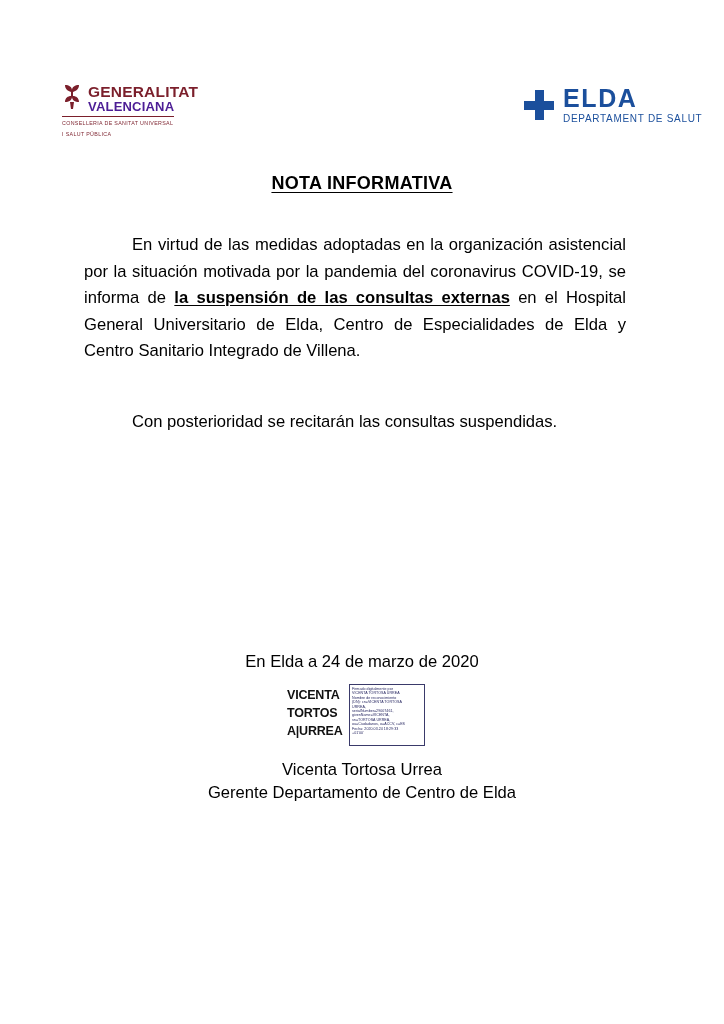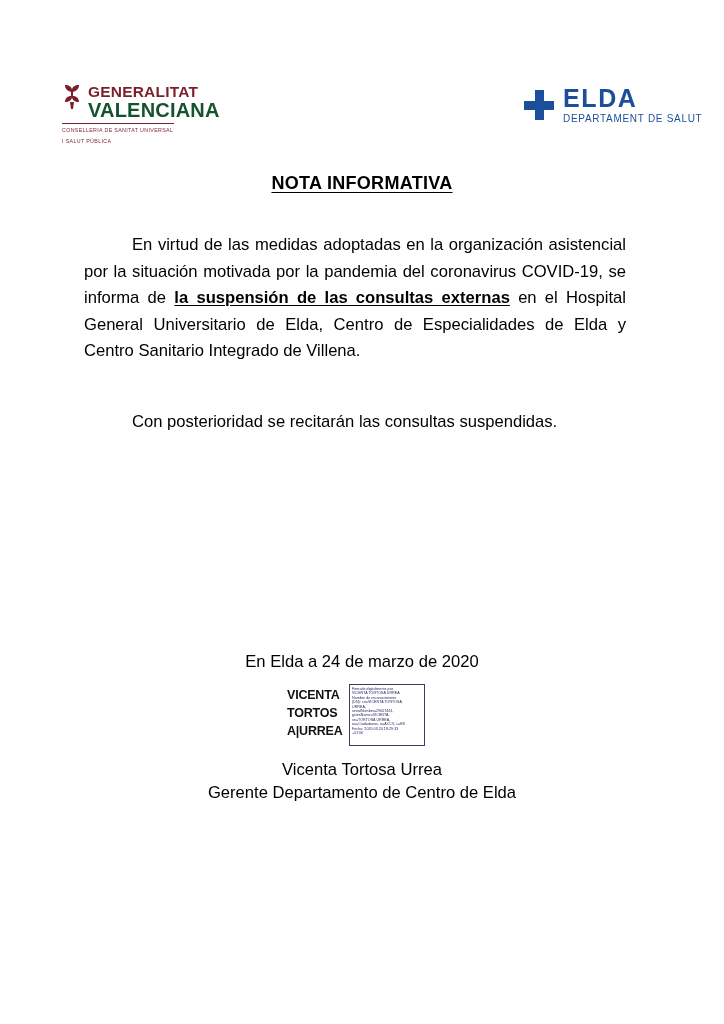--- a/index.html
+++ b/index.html
@@ -51,23 +51,23 @@
   }
   .gva-text .gva-line1 {
     font-size: 15.5px;
     font-weight: bold;
     color: #7b1f2b;
     letter-spacing: 0.2px;
     line-height: 1.02;
     white-space: nowrap;
   }
   .gva-text .gva-line2 {
-    font-size: 20px;
-    font-weight: bold;
-    color: #14532d;
+    font-size: 13px;
+    font-weight: bold;
+    color: #4c1d95;
     letter-spacing: 0.2px;
     line-height: 1.02;
     white-space: nowrap;
   }
   .gva-rule {
     margin-top: 3px;
     width: 112px;
     height: 1px;
     background: #7b1f2b;
   }

